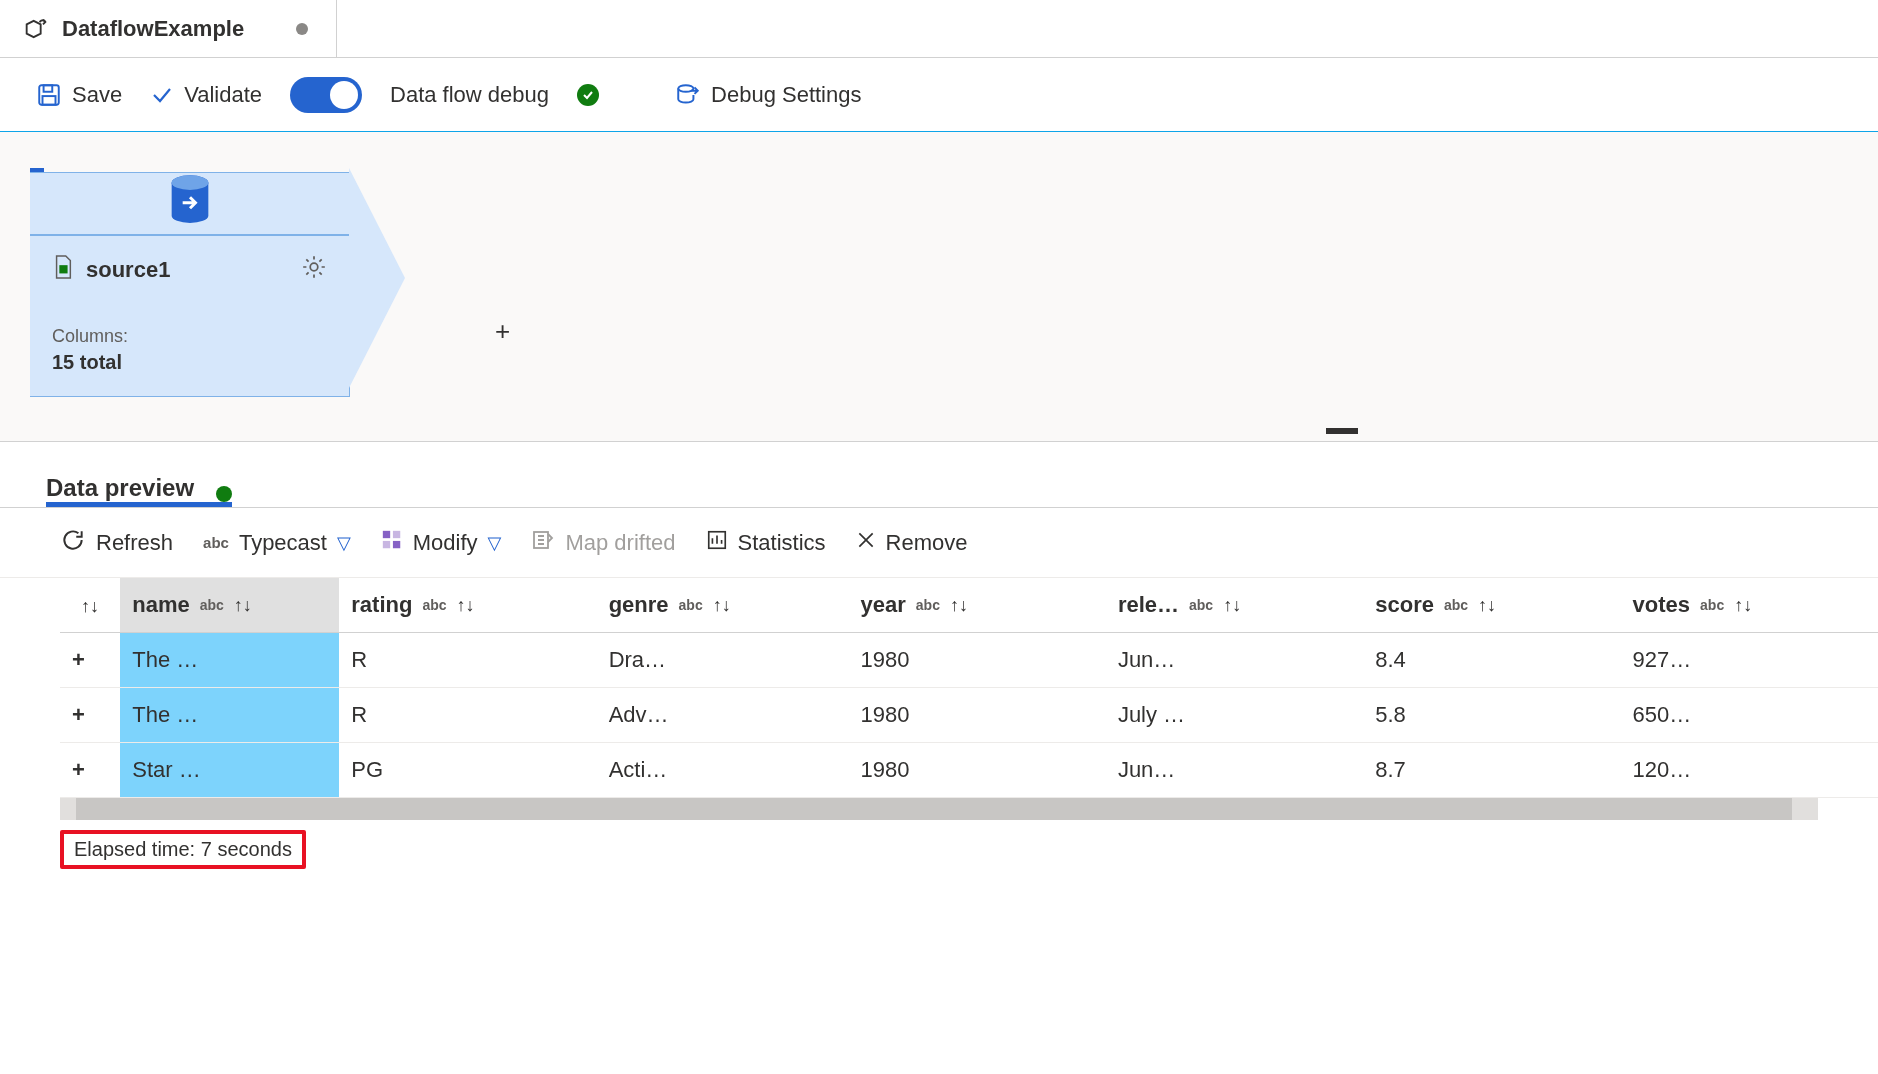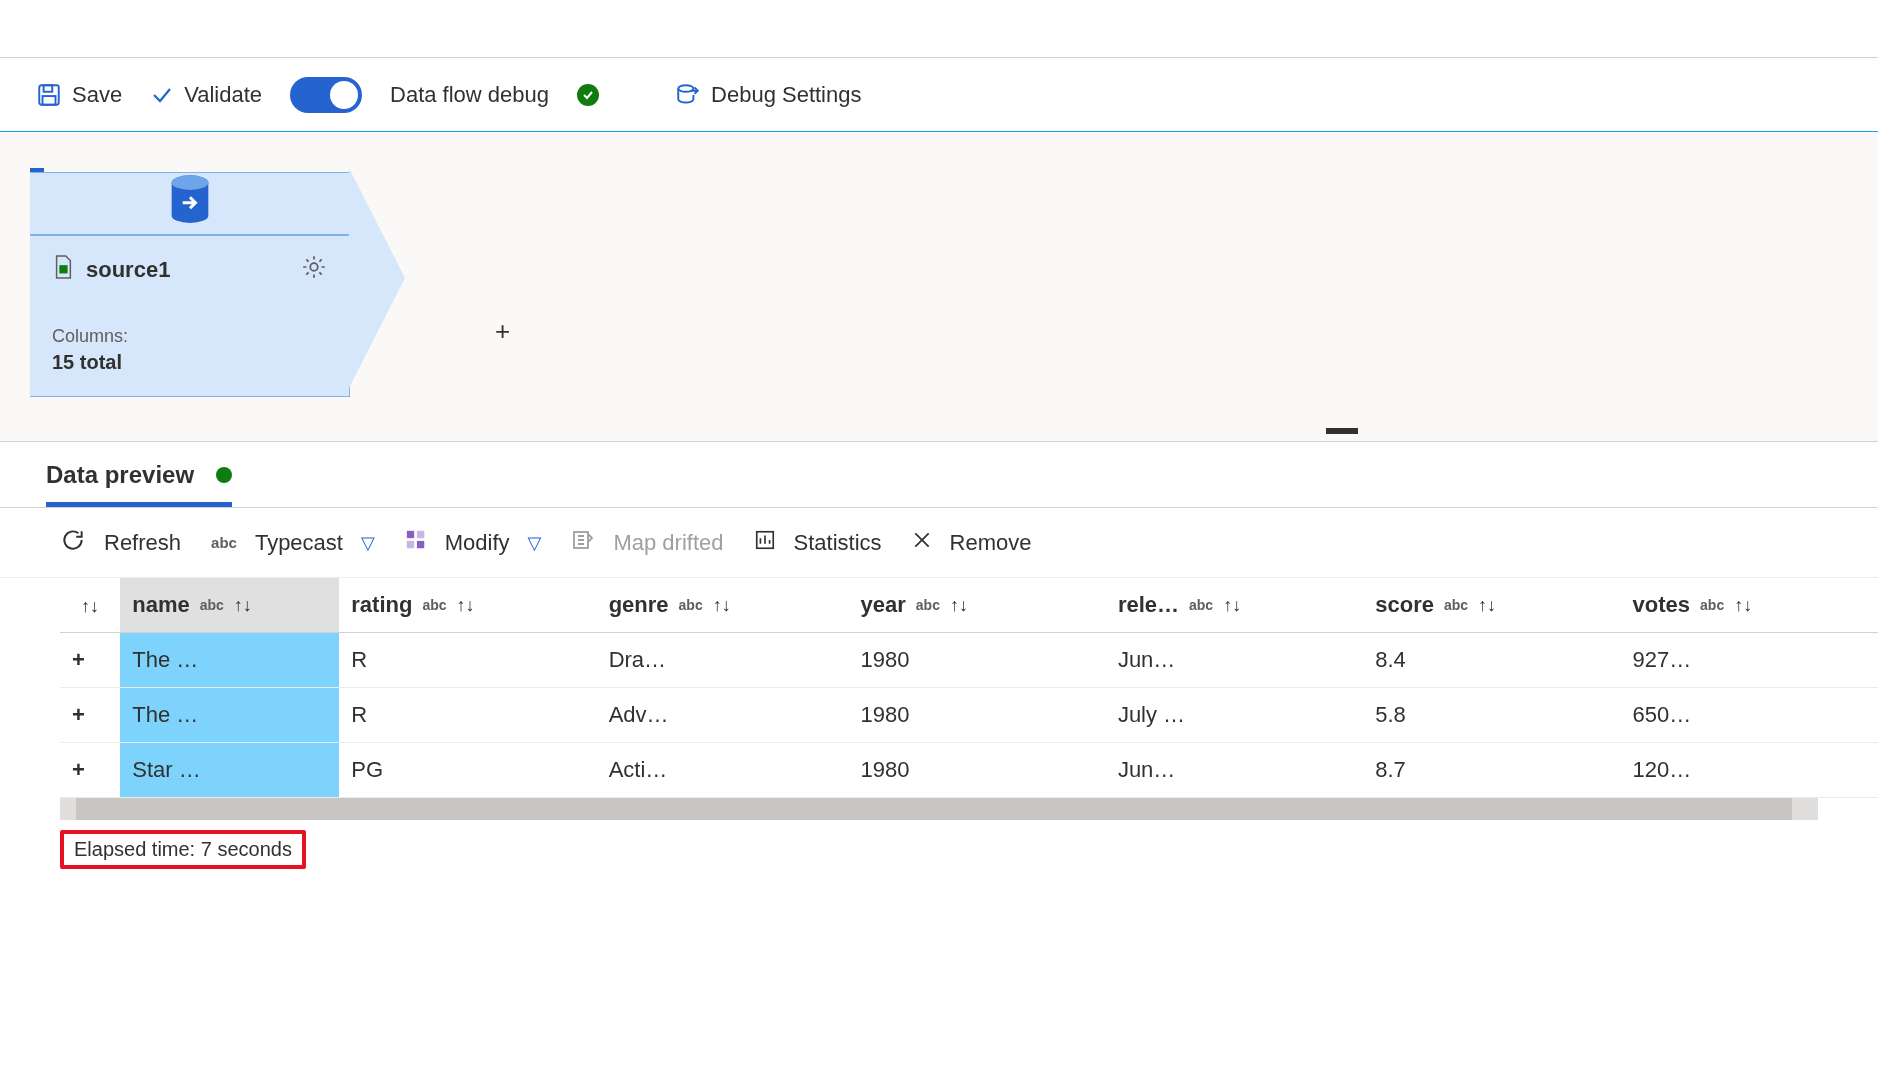--- a/index.html
+++ b/index.html
@@ -156,40 +156,40 @@
   
   .panel-tabs {
     display:flex; align-items:center;
     padding: 0 46px;
     border-bottom: 1px solid #d1d1d1;
     height: 66px;
     font-size: 24px;
     gap: 18px;
   }
   .panel-tab {
-    display:flex; align-items:center; gap:22px;
+    display:flex; align-items:flex-end; gap:22px;
     height:100%;
     font-weight:600;
     border-bottom: 5px solid transparent;
     padding-top:5px;
     cursor:pointer;
   }
   .panel-tab.active { border-bottom-color:#2564cf; }
   .panel-tab .green-dot { width:16px; height:16px; border-radius:50%; background:#107c10; }
 
   
   .preview-toolbar {
     display:flex; align-items:center;
     gap: 30px;
     padding: 12px 60px;
     font-size: 22px;
     height: 70px;
     border-bottom: 1px solid #edebe9;
   }
-  .pv-btn { display:inline-flex; align-items:center; gap:18px; cursor:pointer; }
+  .pv-btn { display:inline-flex; align-items:center; gap:10px; cursor:pointer; }
   .pv-btn.disabled { color:#a19f9d; }
   .pv-btn .chev { color:#2564cf; font-size:18px; }
   .pv-abc { font-size:15px; color:#605e5c; font-weight:600; }
   .highlight-red { border: 4px solid #e81123; padding: 4px 10px; border-radius:2px; }
 
   
   .grid {
     width: calc(100% - 60px);
     margin: 0 0 0 60px;
     border-collapse: collapse;
@@ -237,20 +237,31 @@
   .footer {
     padding: 10px 60px;
     font-size: 20px;
   }
   .footer .elapsed { display:inline-block; }
 </style>
 </head>
 <body>
 
 <div class="tabbar">
+  <div class="tab">
+    <span class="tab-icon">
+      <svg width="28" height="28" viewBox="0 0 24 24" fill="none" stroke="#323130" stroke-width="1.6">
+        <path d="M4 16 L4 8 L10 5 L16 8 L16 16 L10 19 Z"></path>
+        <path d="M15 6 C17 4 19 4 20 6"></path>
+        <path d="M18 4 L20 6 L18 8"></path>
+      </svg>
+    </span>
+    <span>DataflowExample</span>
+    <span class="dirty-dot"></span>
+  </div>
   <div class="tabbar-rest"></div>
 </div>
 
 <div class="toolbar">
   <div class="tb-btn">
     <span class="icon">
       <svg width="26" height="26" viewBox="0 0 24 24" fill="none" stroke="#2564cf" stroke-width="1.8">
         <rect x="3" y="3" width="18" height="18" rx="2"></rect>
         <rect x="7" y="3" width="8" height="6"></rect>
         <rect x="6" y="13" width="12" height="8"></rect>

